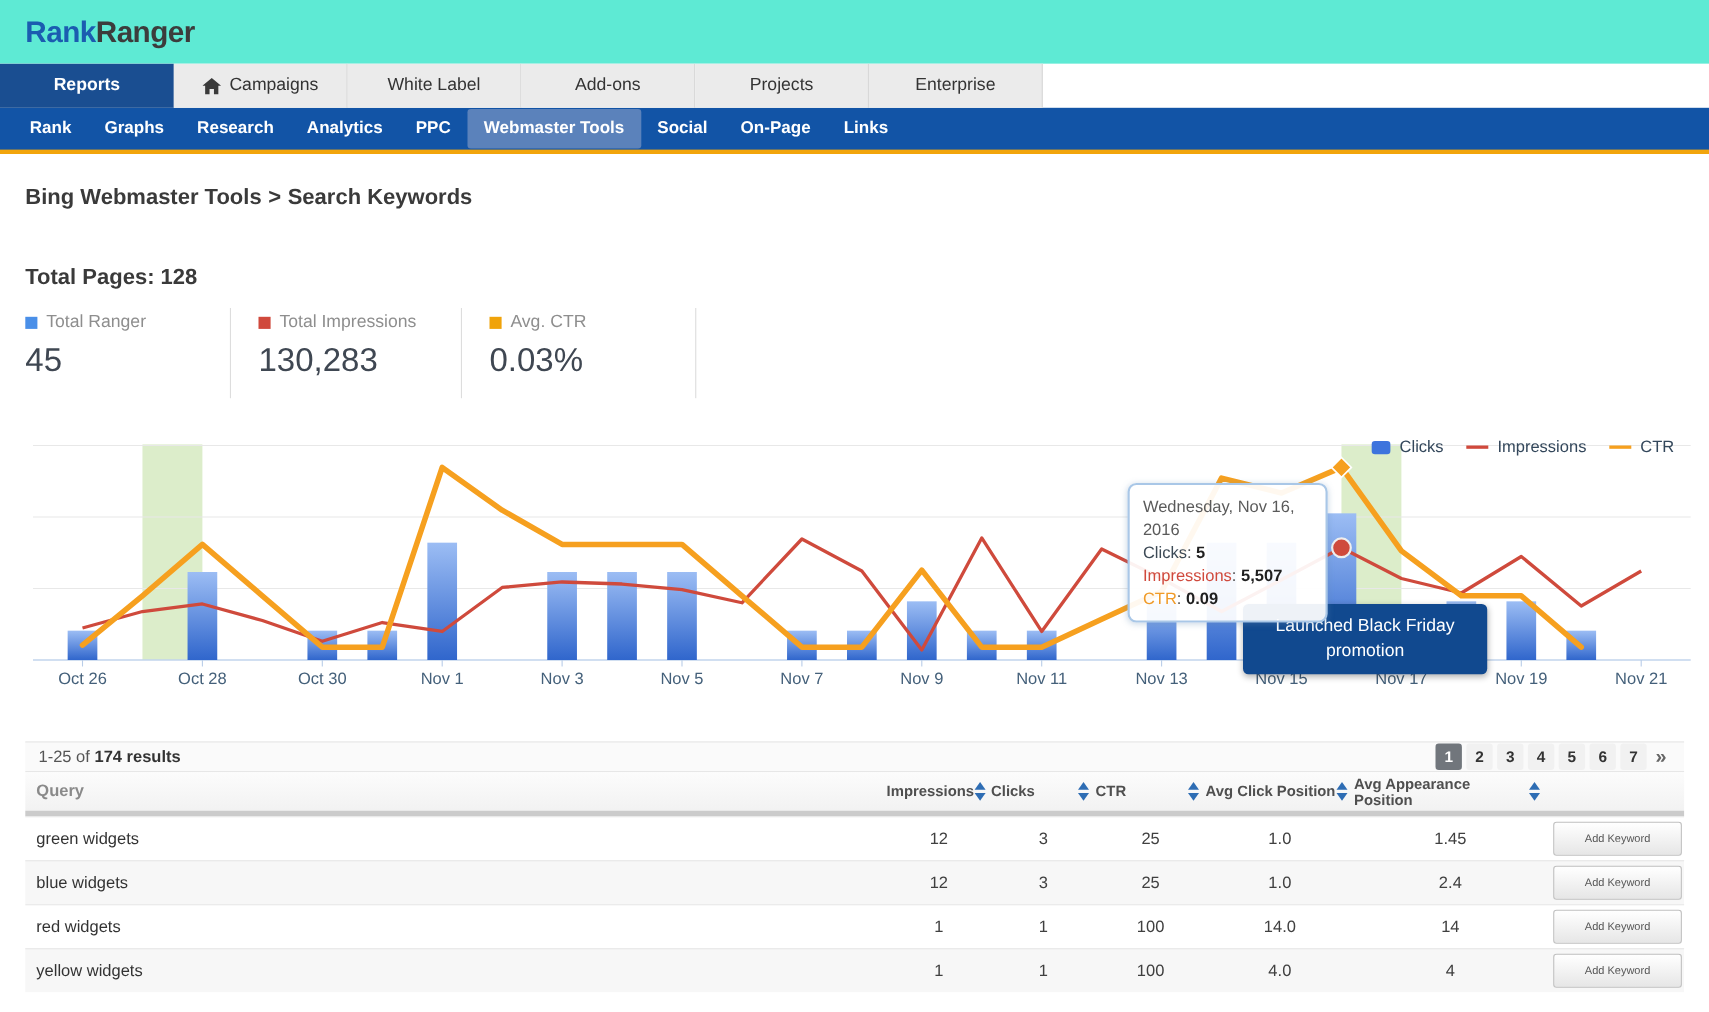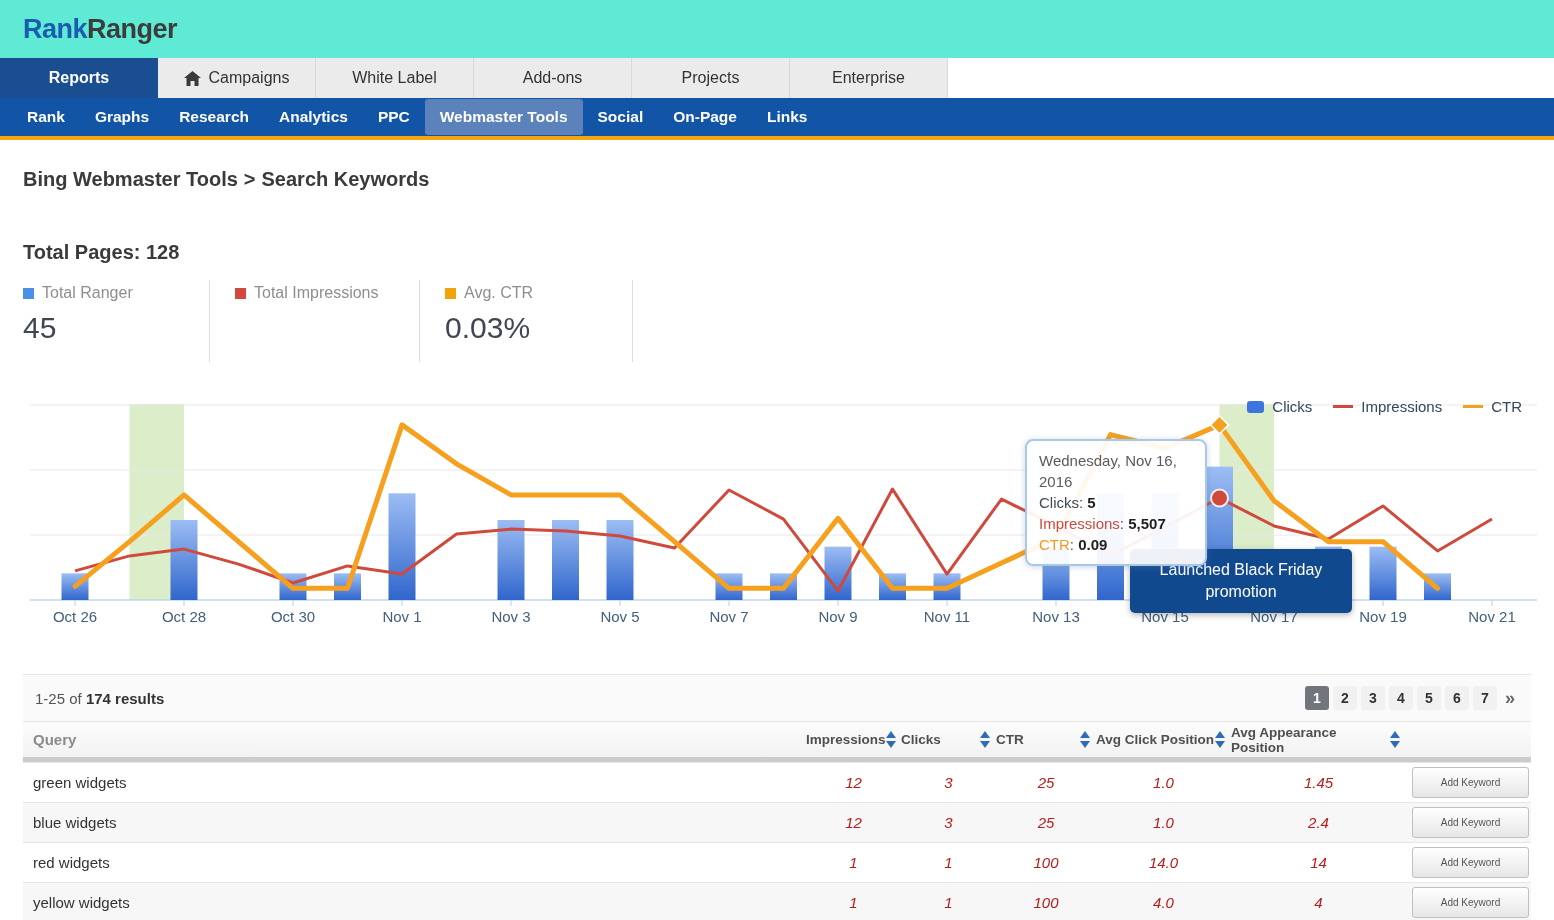--- a/index.html
+++ b/index.html
@@ -48,21 +48,21 @@
   #chart-svg { display:block; margin-top:30px; }
   .tooltip { position:absolute; left:1025px; top:43px; width:182px; z-index:5;
              background:rgba(255,255,255,.93); border:2px solid #a9c7e7; border-radius:8px;
              box-shadow:0 1px 6px rgba(100,140,180,.35); padding:9px 12px; font-size:15px; line-height:21px; }
   .tooltip .tt-title { color:#5a5a5a; }
   .tooltip b { color:#1f1f1f; }
   .annot { position:absolute; left:1130px; top:153px; width:222px; z-index:4;
            background:#11498f; color:#fff; border-radius:5px; text-align:center;
            font-size:16px; line-height:22px; padding:10px 18px; box-shadow:0 2px 6px rgba(0,0,0,.3); }
   
-  .resbar { margin-top:16px; height:48px; background:#fafafa; border-top:1px solid #e5e5e5;
+  .resbar { margin-top:16px; height:28px; background:#fafafa; border-top:1px solid #e5e5e5;
             border-bottom:1px solid #e5e5e5; display:flex; align-items:center; padding:0 12px;gap:19px; }
   .ressum { font-size:15px; color:#555; }
   .ressum b { color:#333; }
   .pager { margin-left:auto; display:flex; align-items:center; gap:4px; }
   .pg { min-width:24px; height:24px; display:flex; align-items:center; justify-content:center;
         border-radius:3px; background:#f1f1f1; color:#333; font-size:14px; font-weight:700; cursor:pointer; }
   .pg.active { background:#71767c; color:#fff; }
   .pg-next { font-size:18px; color:#666; font-weight:700; padding:0 4px; cursor:pointer; }
   
   .thead { display:flex; align-items:center; height:40px; border-bottom:5px solid #cbcbcb;
@@ -70,21 +70,21 @@
   .trow { display:flex; align-items:center; height:40px; border-top:1px solid #e6e6e6; font-size:15px; }
   .trow:nth-child(even){ background:#f7f7f7; }
   .c-query { flex:1; padding-left:10px; }
   .c-imp { width:95px; } .c-clk { width:95px; } .c-ctr { width:100px; }
   .c-acp { width:135px; } .c-aap { width:175px; } .c-act { width:125px; display:flex; justify-content:flex-end; padding-right:2px; }
   .thead .hc { display:flex; align-items:center; font-size:13.5px; font-weight:700; color:#4f4f4f; cursor:pointer; }
   .thead .c-query { color:#8a8a8a; font-size:15px; cursor:default; }
   .sorter { margin-left:auto; margin-right:6px; display:flex; flex-direction:column; gap:3px; }
   .s-up { width:0; height:0; border-left:5px solid transparent; border-right:5px solid transparent; border-bottom:7px solid #2e6db4; }
   .s-dn { width:0; height:0; border-left:5px solid transparent; border-right:5px solid transparent; border-top:7px solid #2e6db4; }
-  .num { text-align:center; color:#b91c1c;font-style:italic; }
+  .num { text-align:center; color:#404040; }
   .addkw { width:117px; height:31px; border:1px solid #c0c0c0; border-radius:3px; font-size:10px; color:#555;
            background:linear-gradient(#ffffff,#e6e6e6); cursor:pointer; font-family:inherit; }
 </style>
 </head>
 <body>
 
 <div class="hdr">
   <div class="logo">
     <span class="l1">Rank</span><span class="l2">Ranger</span>
   </div>
@@ -143,20 +143,21 @@
           <span class="swatch" style="background: rgb(74, 143, 232);"></span>
           <span>Total Ranger</span>
         </div>
         <div class="stat-val">45</div>
       </div>
       <div class="stat">
         <div class="stat-lab">
           <span class="swatch" style="background: rgb(208, 73, 60);"></span>
           <span>Total Impressions</span>
         </div>
+        <div class="stat-val">130,283</div>
       </div>
       <div class="stat">
         <div class="stat-lab">
           <span class="swatch" style="background: rgb(240, 163, 10);"></span>
           <span>Avg. CTR</span>
         </div>
         <div class="stat-val">0.03%</div>
       </div>
     </div>
 

